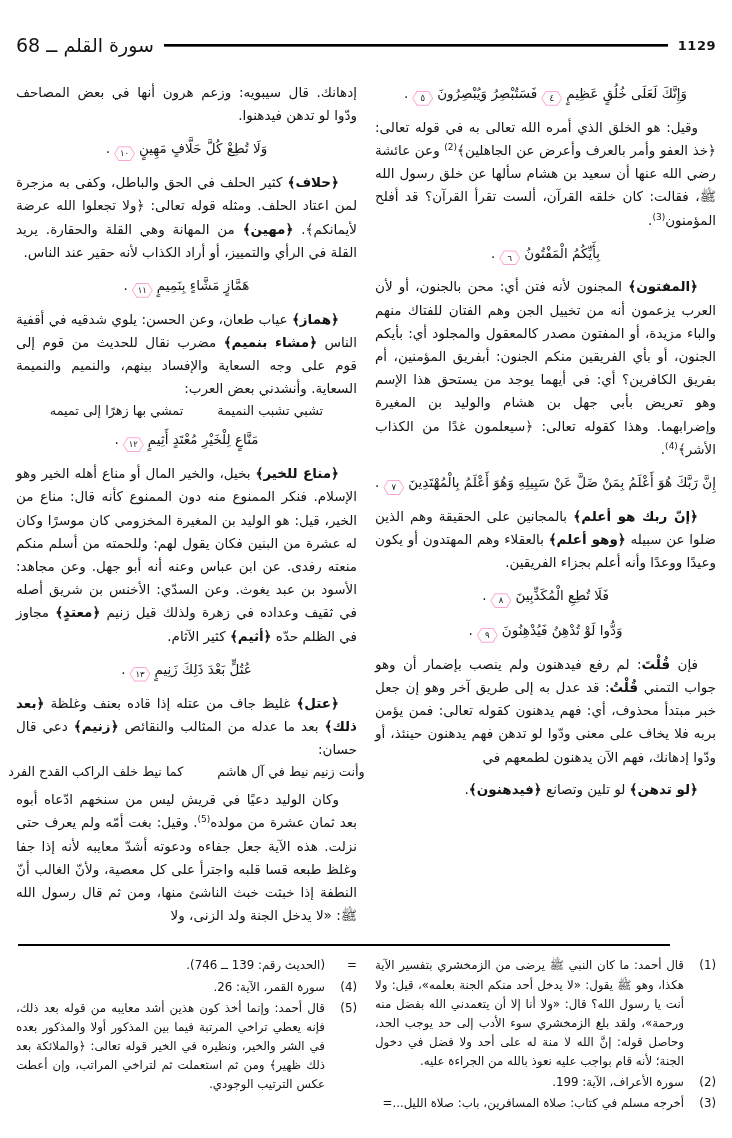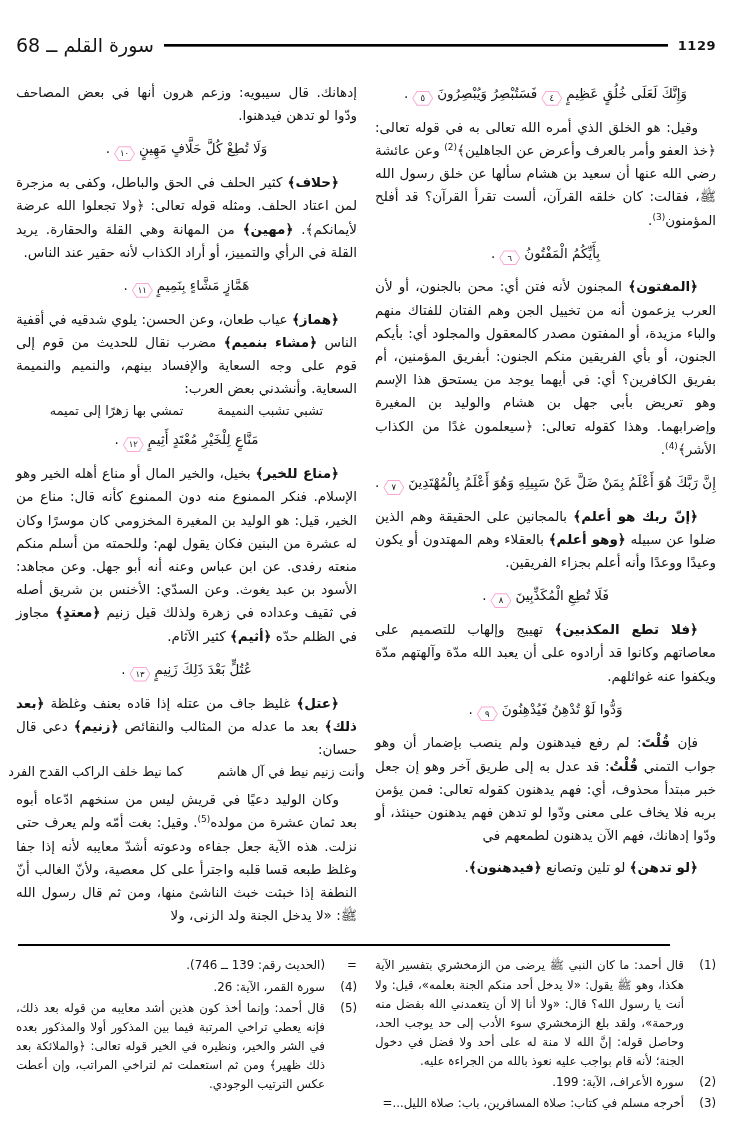--- a/index.html
+++ b/index.html
@@ -56,21 +56,20 @@
 
   <main class="columns">
     <section class="col" id="col-right">
         <div class="verse"><span>وَإِنَّكَ لَعَلَى خُلُقٍ عَظِيمٍ</span><span class="aya"><span>٤</span></span><span>فَسَتُبْصِرُ وَيُبْصِرُونَ</span><span class="aya"><span>٥</span></span><span>.</span></div>
         <p class="para indent"><span>وقيل: هو الخلق الذي أمره الله تعالى به في قوله تعالى: ﴿خذ العفو وأمر بالعرف وأعرض عن الجاهلين﴾</span><sup>(2)</sup><span> وعن عائشة رضي الله عنها أن سعيد بن هشام سألها عن خلق رسول الله ﷺ، فقالت: كان خلقه القرآن، ألست تقرأ القرآن؟ قد أفلح المؤمنون</span><sup>(3)</sup><span>.</span></p>
         <div class="verse"><span>بِأَيِّكُمُ الْمَفْتُونُ</span><span class="aya"><span>٦</span></span><span>.</span></div>
         <p class="para indent"><span class="bold">﴿المفتون﴾</span><span> المجنون لأنه فتن أي: محن بالجنون، أو لأن العرب يزعمون أنه من تخييل الجن وهم الفتان للفتاك منهم والباء مزيدة، أو المفتون مصدر كالمعقول والمجلود أي: بأيكم الجنون، أو بأي الفريقين منكم الجنون: أبفريق المؤمنين، أم بفريق الكافرين؟ أي: في أيهما يوجد من يستحق هذا الإسم وهو تعريض بأبي جهل بن هشام والوليد بن المغيرة وإضرابهما. وهذا كقوله تعالى: ﴿سيعلمون غدًا من الكذاب الأشر﴾</span><sup>(4)</sup><span>.</span></p>
         <div class="verse"><span>إِنَّ رَبَّكَ هُوَ أَعْلَمُ بِمَنْ ضَلَّ عَنْ سَبِيلِهِ وَهُوَ أَعْلَمُ بِالْمُهْتَدِينَ</span><span class="aya"><span>٧</span></span><span>.</span></div>
         <p class="para indent"><span class="bold">﴿إنّ ربك هو أعلم﴾</span><span> بالمجانين على الحقيقة وهم الذين ضلوا عن سبيله </span><span class="bold">﴿وهو أعلم﴾</span><span> بالعقلاء وهم المهتدون أو يكون وعيدًا ووعدًا وأنه أعلم بجزاء الفريقين.</span></p>
         <div class="verse"><span>فَلَا تُطِعِ الْمُكَذِّبِينَ</span><span class="aya"><span>٨</span></span><span>.</span></div>
-        <p class="para indent"><span class="bold">﴿فلا تطع المكذبين﴾</span><span> تهييج وإلهاب للتصميم على معاصاتهم وكانوا قد أرادوه على أن يعبد الله مدّة وآلهتهم مدّة ويكفوا عنه غوائلهم.</span></p>
         <div class="verse"><span>وَدُّوا لَوْ تُدْهِنُ فَيُدْهِنُونَ</span><span class="aya"><span>٩</span></span><span>.</span></div>
         <p class="para indent"><span>فإن </span><span class="bold">قُلْتَ</span><span>: لم رفع فيدهنون ولم ينصب بإضمار أن وهو جواب التمني </span><span class="bold">قُلْتُ</span><span>: قد عدل به إلى طريق آخر وهو إن جعل خبر مبتدأ محذوف، أي: فهم يدهنون كقوله تعالى: فمن يؤمن بربه فلا يخاف على معنى ودّوا لو تدهن فهم يدهنون حينئذ، أو ودّوا إدهانك، فهم الآن يدهنون لطمعهم في</span></p>
         <p class="para indent"><span class="bold">﴿لو تدهن﴾</span><span> لو تلين وتصانع </span><span class="bold">﴿فيدهنون﴾</span><span>.</span></p>
       </section>
     <section class="col" id="col-left">
         <p class="para"><span>إدهانك. قال سيبويه: وزعم هرون أنها في بعض المصاحف ودّوا لو تدهن فيدهنوا.</span></p>
         <div class="verse"><span>وَلَا تُطِعْ كُلَّ حَلَّافٍ مَهِينٍ</span><span class="aya"><span>١٠</span></span><span>.</span></div>
         <p class="para indent"><span class="bold">﴿حلاف﴾</span><span> كثير الحلف في الحق والباطل، وكفى به مزجرة لمن اعتاد الحلف. ومثله قوله تعالى: ﴿ولا تجعلوا الله عرضة لأيمانكم﴾. </span><span class="bold">﴿مهين﴾</span><span> من المهانة وهي القلة والحقارة. يريد القلة في الرأي والتمييز، أو أراد الكذاب لأنه حقير عند الناس.</span></p>
         <div class="verse"><span>هَمَّازٍ مَشَّاءٍ بِنَمِيمٍ</span><span class="aya"><span>١١</span></span><span>.</span></div>
         <p class="para indent"><span class="bold">﴿هماز﴾</span><span> عياب طعان، وعن الحسن: يلوي شدقيه في أقفية الناس </span><span class="bold">﴿مشاء بنميم﴾</span><span> مضرب نقال للحديث من قوم إلى قوم على وجه السعاية والإفساد بينهم، والنميم والنميمة السعاية. وأنشدني بعض العرب:</span></p>

